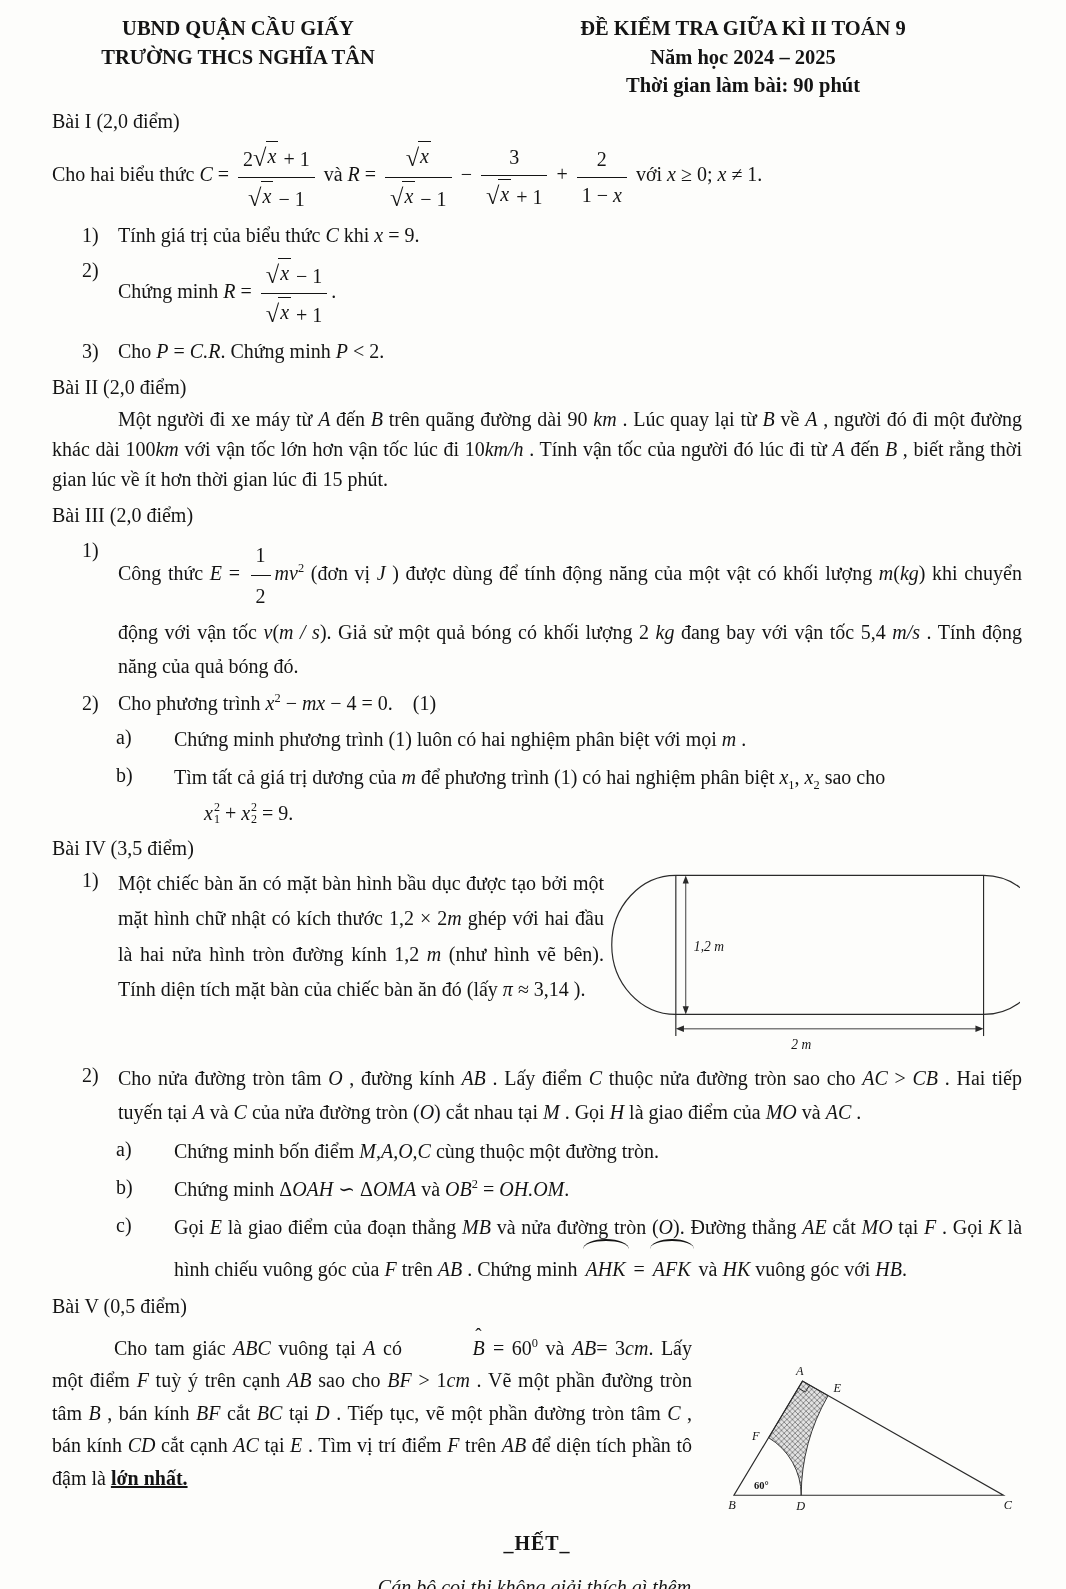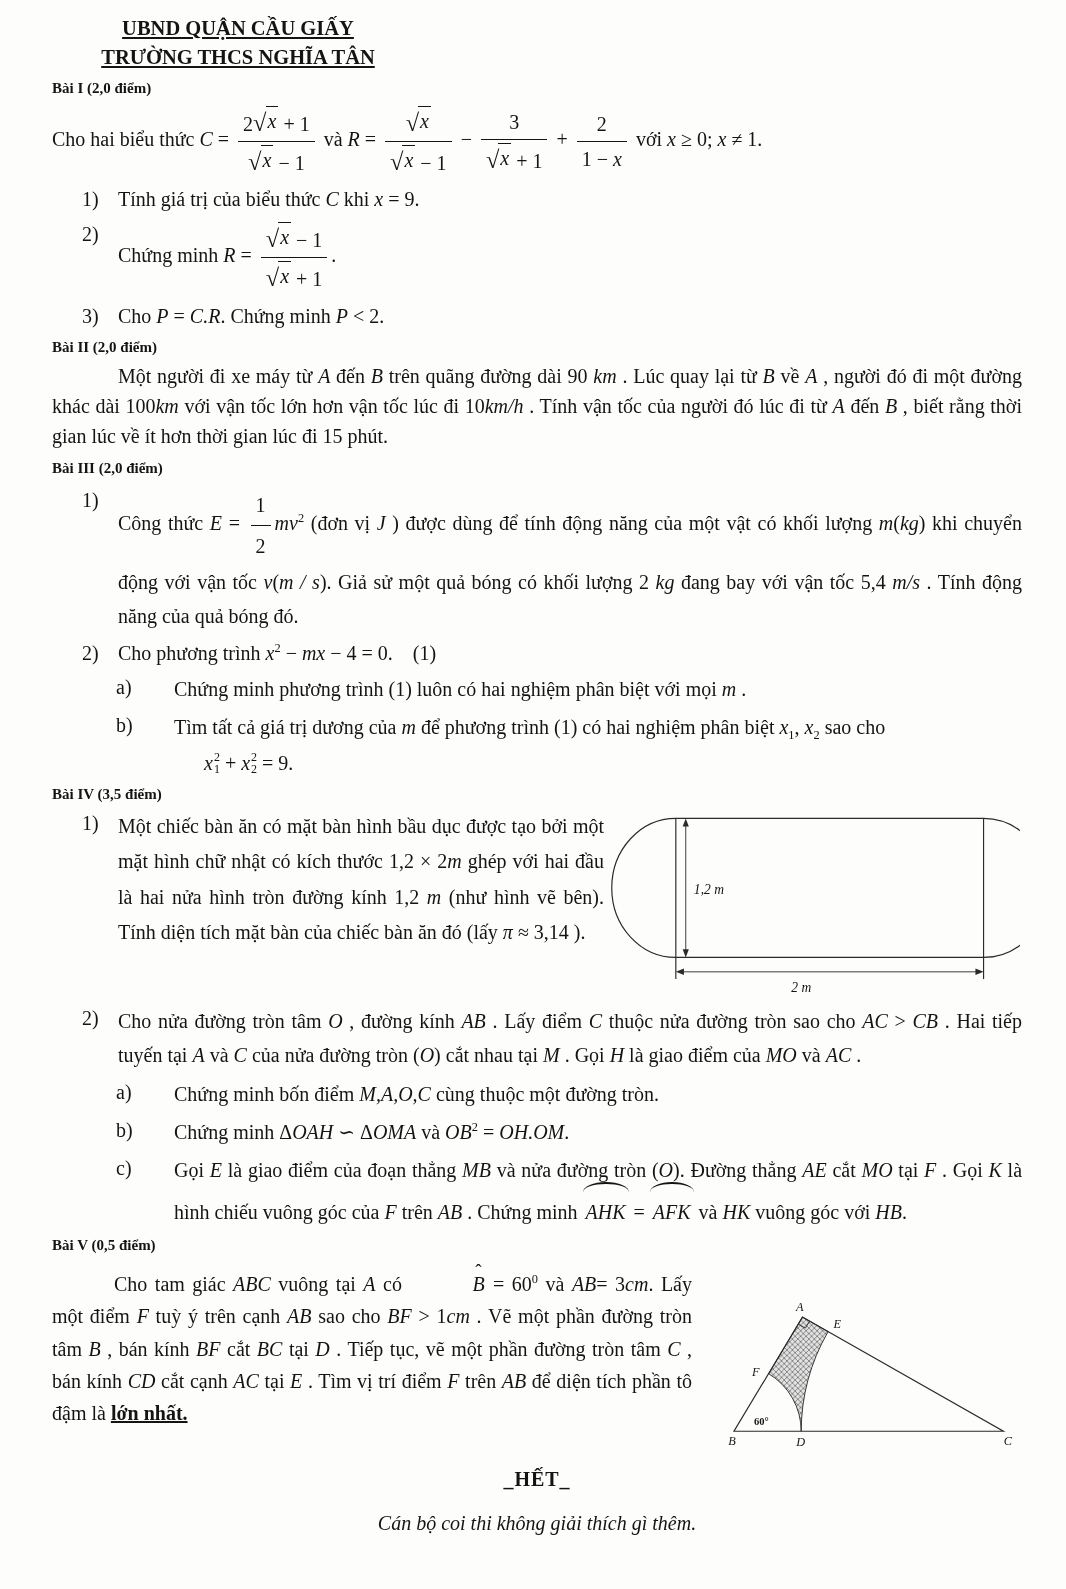--- a/index.html
+++ b/index.html
@@ -7,25 +7,25 @@
   body {
     width:1066px; height:1589px; overflow:hidden;
     background:#fdfdfb; color:#141414;
     font-family:"Liberation Serif","DejaVu Serif",serif;
     font-size:20px; line-height:1.42;
   }
   .page { padding:14px 44px 0 52px; height:100%; }
 
   
   .header { display:flex; font-weight:bold; font-size:20.5px; }
-  .h-left { width:372px; text-align:center; line-height:1.4;text-decoration:underline; }
+  .h-left { width:372px; text-align:center; line-height:1.4; }
   .h-right { flex:1; text-align:center; line-height:1.4; padding-left:40px; }
 
   
-  .sec { font-weight:bold; font-size:15px; margin:7px 0 3px; }
+  .sec { font-weight:normal; font-size:20px; margin:7px 0 3px; }
 
   
   .item { display:flex; gap:12px; margin:6px 0 6px 30px; }
   .item .no { flex:none; min-width:24px; }
   .item .body { flex:1; }
   .sub { margin-left:64px; }
   .cont { margin:4px 0 6px 152px; }
   .just { text-align:justify; }
 
   .mathline { margin:4px 0; }
@@ -80,20 +80,25 @@
 </style>
 </head>
 <body>
 
 <div class="page">
 
   <div class="header">
     <div class="h-left">
       <div>UBND QUẬN CẦU GIẤY</div>
       <div>TRƯỜNG THCS NGHĨA TÂN</div>
+    </div>
+    <div class="h-right">
+      <div>ĐỀ KIỂM TRA GIỮA KÌ II TOÁN 9</div>
+      <div>Năm học 2024 – 2025</div>
+      <div>Thời gian làm bài: 90 phút</div>
     </div>
   </div>
 
   <section>
     <h2 class="sec">Bài I (2,0 điểm)</h2>
     <p class="mathline"><span>Cho hai biểu thức </span><span class="it">C</span><span> = </span><span class="frac"><span class="num"><span>2</span><span class="sqrt">
               <span class="radical">√</span>
               <span class="sqrt-bar"><span class="it">x</span></span>
             </span><span> + 1</span></span><span class="den"><span class="sqrt">
               <span class="radical">√</span>

